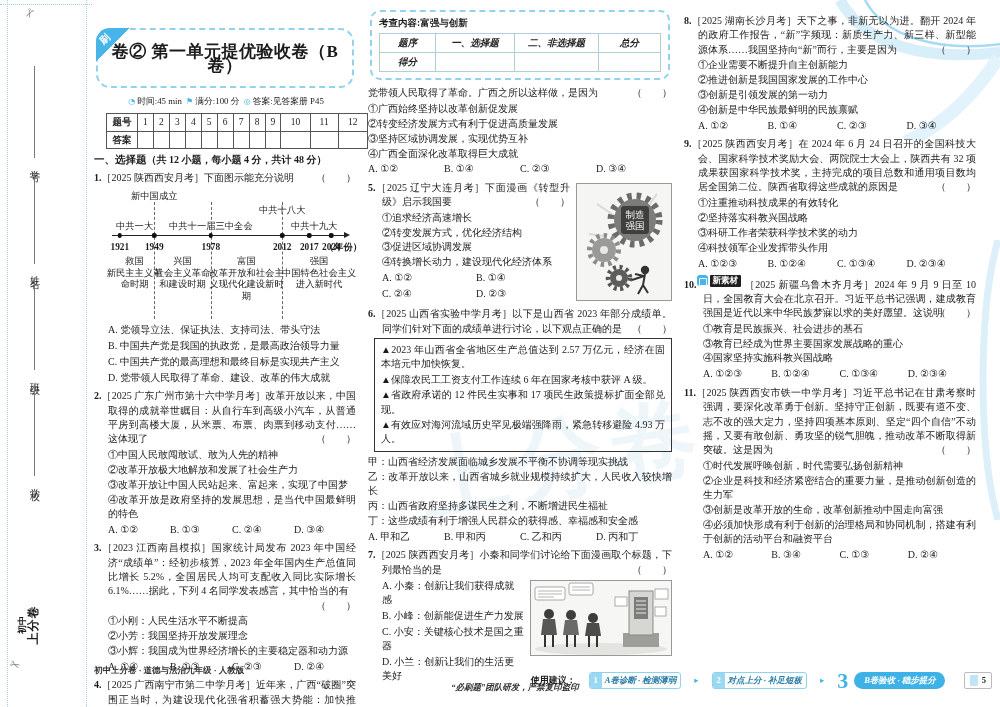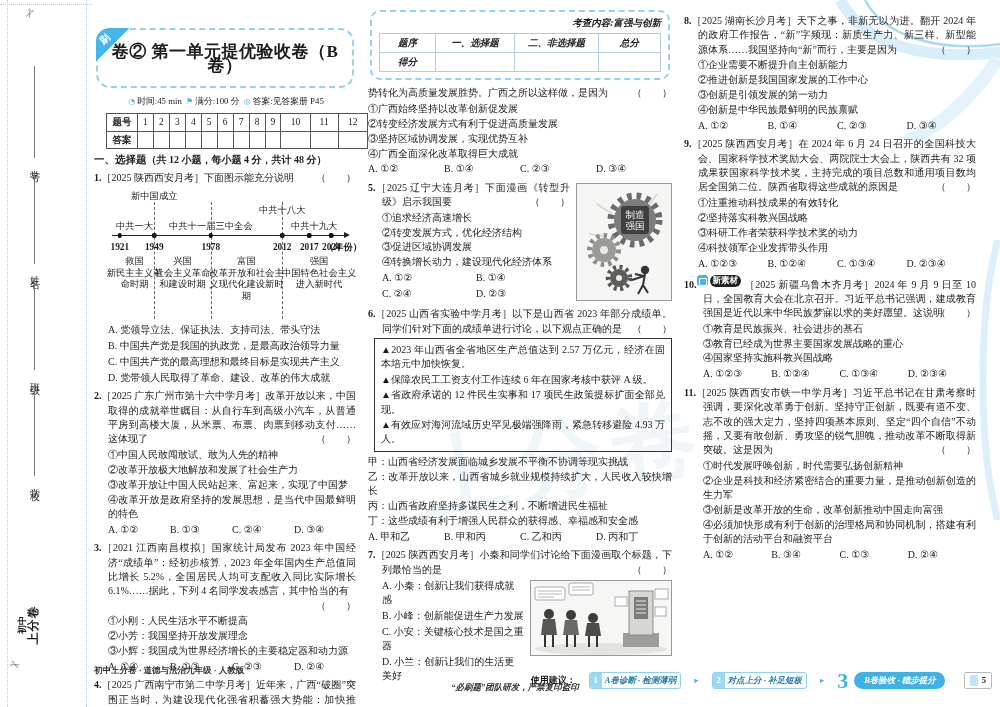--- a/index.html
+++ b/index.html
@@ -29,21 +29,21 @@
   .ribbon{position:absolute;top:-2px;left:-2px;width:36px;height:36px;border-top-left-radius:14px;
           background:linear-gradient(135deg,#47b5e7 46%,rgba(0,0,0,0) 46%)}
   .ribbon span{position:absolute;top:4px;left:4px;color:#fff;font-size:10px;transform:rotate(-45deg);font-weight:bold}
   .meta{text-align:center;font-size:8.8px;margin:1px 0 4px;color:#222}
   .meta .mi{color:#46b2e3;margin:0 2px;font-family:"DejaVu Sans",sans-serif;font-size:8px}
   
   .anstable{width:100%;border-collapse:collapse;margin:2px 12px 4px}
   .anstable td{border:1px solid #555;height:16.5px;text-align:center;font-size:9.5px;padding:0}
   .anstable td.lab{width:30px;font-weight:bold}
   .infobox{border:2px dashed #93d2ee;border-radius:10px;padding:3px 7px 6px;margin:4px 2px 6px}
-  .infobox .ih{text-align:right;font-weight:bold;font-style:italic;font-size:9.5px;margin:1px 0 3px}
+  .infobox .ih{text-align:left;font-weight:bold;font-size:9.5px;margin:1px 0 3px}
   .infotable{width:100%;border-collapse:collapse}
   .infotable td{border:1px solid #b3ccd9;height:16px;text-align:center;font-size:9.5px;font-style:italic;font-weight:bold;color:#222}
   
   .section{font-size:10.5px;margin:2px 0;font-weight:bold}
   .section .note{font-size:10px}
   .q{margin-bottom:4px}
   .q::after{content:"";display:block;clear:both}
   .stem{margin:3px 0 1px;padding-left:14px;text-indent:-14px;text-align:justify;overflow:hidden}
   .stem.w{padding-left:19px;text-indent:-19px}
   .qnum{font-weight:bold}
@@ -53,21 +53,21 @@
   .opts span{flex:1}
   .opts2{display:flex;padding-left:14px;margin:1.5px 0}
   .opts2 span{width:112px}
   .optline{padding-left:14px;margin:1.5px 0}
   .imgR{float:right;margin:2px 0 2px 6px;border:1px solid #999;background:#f4f4f2}
   .q6box{border:1px solid #333;padding:3px 6px;margin:2px 0 3px 6px;text-align:justify}
   .q6box p{margin:1px 0}
   .badge{display:inline-flex;align-items:center;gap:2px;margin-right:3px;text-indent:0;vertical-align:1px}
   .bicon{width:11px;height:11px;border-radius:3px;background:#47b5e7;display:inline-block;position:relative}
   .bicon::after{content:"";position:absolute;left:2.5px;top:2.5px;width:6px;height:6px;border:1px solid #fff;border-radius:1px}
-  .blabel{background:#1f1f1f;color:#fff;border-radius:6px;padding:0.5px 3px;font-size:8.5px;font-weight:bold;line-height:11px}
+  .blabel{background:#1f1f1f;color:#fff;border-radius:1px;padding:0.5px 3px;font-size:8.5px;font-weight:bold;line-height:11px}
   
   .timeline{position:relative;height:132px;margin:4px 0 2px 16px;font-size:9.3px}
   .tl-ev{position:absolute;transform:translateX(-50%);white-space:nowrap}
   .tl-dash{position:absolute;top:13px;bottom:2px;border-left:1px dashed #666}
   .tl-axis{position:absolute;left:1%;right:4%;top:46px;border-top:1.3px solid #222}
   .tl-axis::after{content:"";position:absolute;right:-7px;top:-4px;border:3.5px solid transparent;border-left:6px solid #222}
   .tl-dot{position:absolute;top:44px;width:4.5px;height:4.5px;border-radius:50%;background:#111;transform:translateX(-50%)}
   .tl-yr{position:absolute;top:51px;transform:translateX(-50%);font-weight:bold}
   .tl-unit{position:absolute;top:51px;right:-6px;font-weight:bold}
   .tl-pd{position:absolute;top:67px;transform:translateX(-50%);text-align:center;line-height:11.6px}
@@ -216,21 +216,21 @@
         <p class="item">④改革开放是政府坚持的发展思想，是当代中国最鲜明的特色</p>
         <p class="opts">
             <span>A. ①②</span>
             <span>B. ①③</span>
             <span>C. ②④</span>
             <span>D. ③④</span>
           </p>
       </div>
 
       <div class="q">
-        <p class="stem"><b class="qnum">3.</b><span>［2021 江西南昌模拟］</span><span>国家统计局发布 2023 年中国经济“成绩单”：经初步核算，2023 年全年国内生产总值同比增长 5.2%，全国居民人均可支配收入同比实际增长 6.1%……据此，下列 4 名同学发表感言，其中恰当的有</span><span class="bracket">（　　）</span></p>
+        <p class="stem"><b class="qnum">3.</b><span>［2023 江西南昌模拟］</span><span>国家统计局发布 2023 年中国经济“成绩单”：经初步核算，2023 年全年国内生产总值同比增长 5.2%，全国居民人均可支配收入同比实际增长 6.1%……据此，下列 4 名同学发表感言，其中恰当的有</span><span class="bracket">（　　）</span></p>
         <p class="item">①小刚：人民生活水平不断提高</p>
         <p class="item">②小芳：我国坚持开放发展理念</p>
         <p class="item">③小辉：我国成为世界经济增长的主要稳定器和动力源</p>
         <p class="opts">
             <span>A. ①④</span>
             <span>B. ①③</span>
             <span>C. ②③</span>
             <span>D. ②④</span>
           </p>
       </div>
@@ -255,21 +255,21 @@
             <td>得分</td>
             <td></td>
             <td></td>
             <td></td>
           </tr>
         </tbody>
           </table>
       </div>
 
       <div class="q">
-        <p class="stem" style="padding-left:0;text-indent:0"><span>势转化为高质量发展胜势。广西之所以这样做，是因为</span><span class="bracket">（　　）</span></p>
+        <p class="stem" style="padding-left:0;text-indent:0"><span>党带领人民取得了革命。广西之所以这样做，是因为</span><span class="bracket">（　　）</span></p>
         <p class="item" style="padding-left:0">①广西始终坚持以改革创新促发展</p>
         <p class="item" style="padding-left:0">②转变经济发展方式有利于促进高质量发展</p>
         <p class="item" style="padding-left:0">③坚持区域协调发展，实现优势互补</p>
         <p class="item" style="padding-left:0">④广西全面深化改革取得巨大成就</p>
         <p class="opts" style="padding-left:0">
             <span>A. ①②</span>
             <span>B. ①④</span>
             <span>C. ②③</span>
             <span>D. ③④</span>
           </p>

